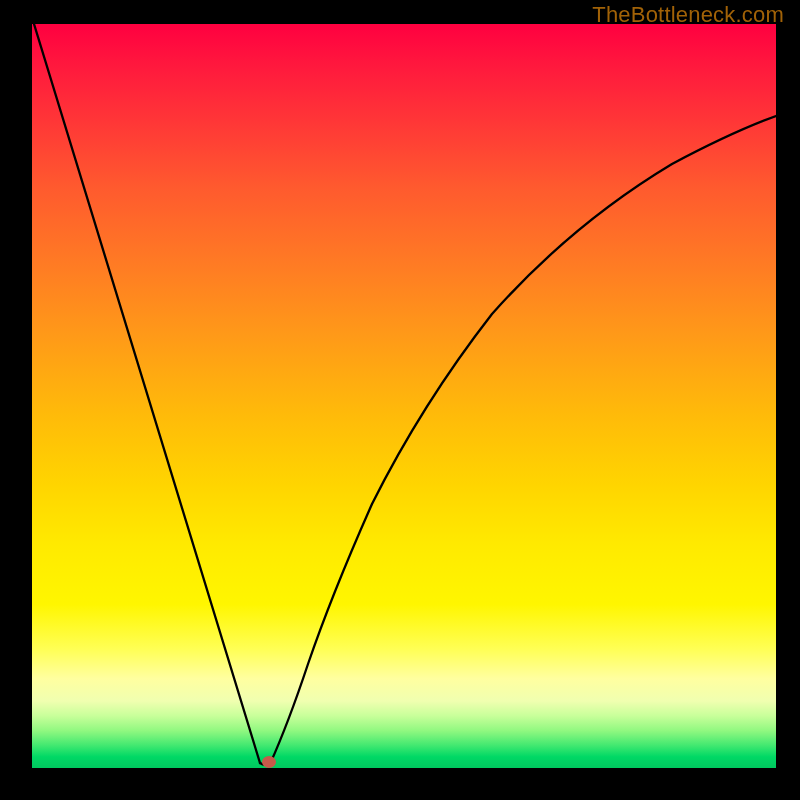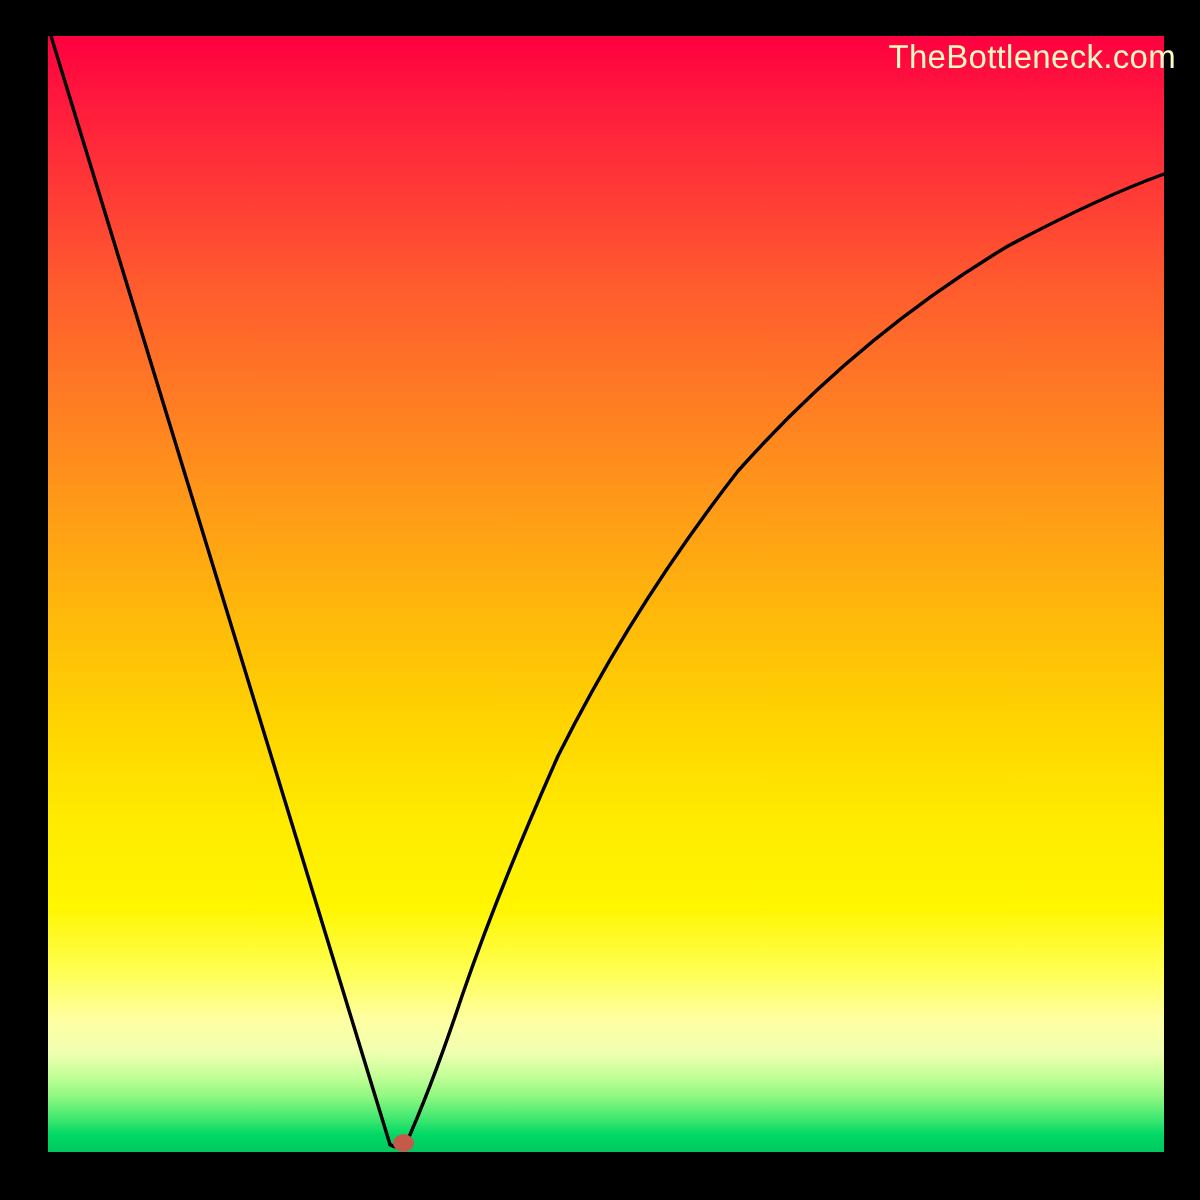--- a/index.html
+++ b/index.html
@@ -50,25 +50,24 @@
     position: absolute;
     left: 0;
     top: 0;
     width: 744px;
     height: 744px;
   }
   .watermark {
     position: absolute;
     top: 2px;
     right: 16px;
-    color: #fef9c3;
+    color: #a16207;
     font-size: 22px;
     letter-spacing: 0.2px;
     user-select: none;
-    margin-top: 23px;
   }
 </style>
 </head>
 <body>
 
 <div class="frame">
 
   <div class="plot-area">
     <svg class="curve-svg" viewBox="0 0 744 744" preserveAspectRatio="none">
 

